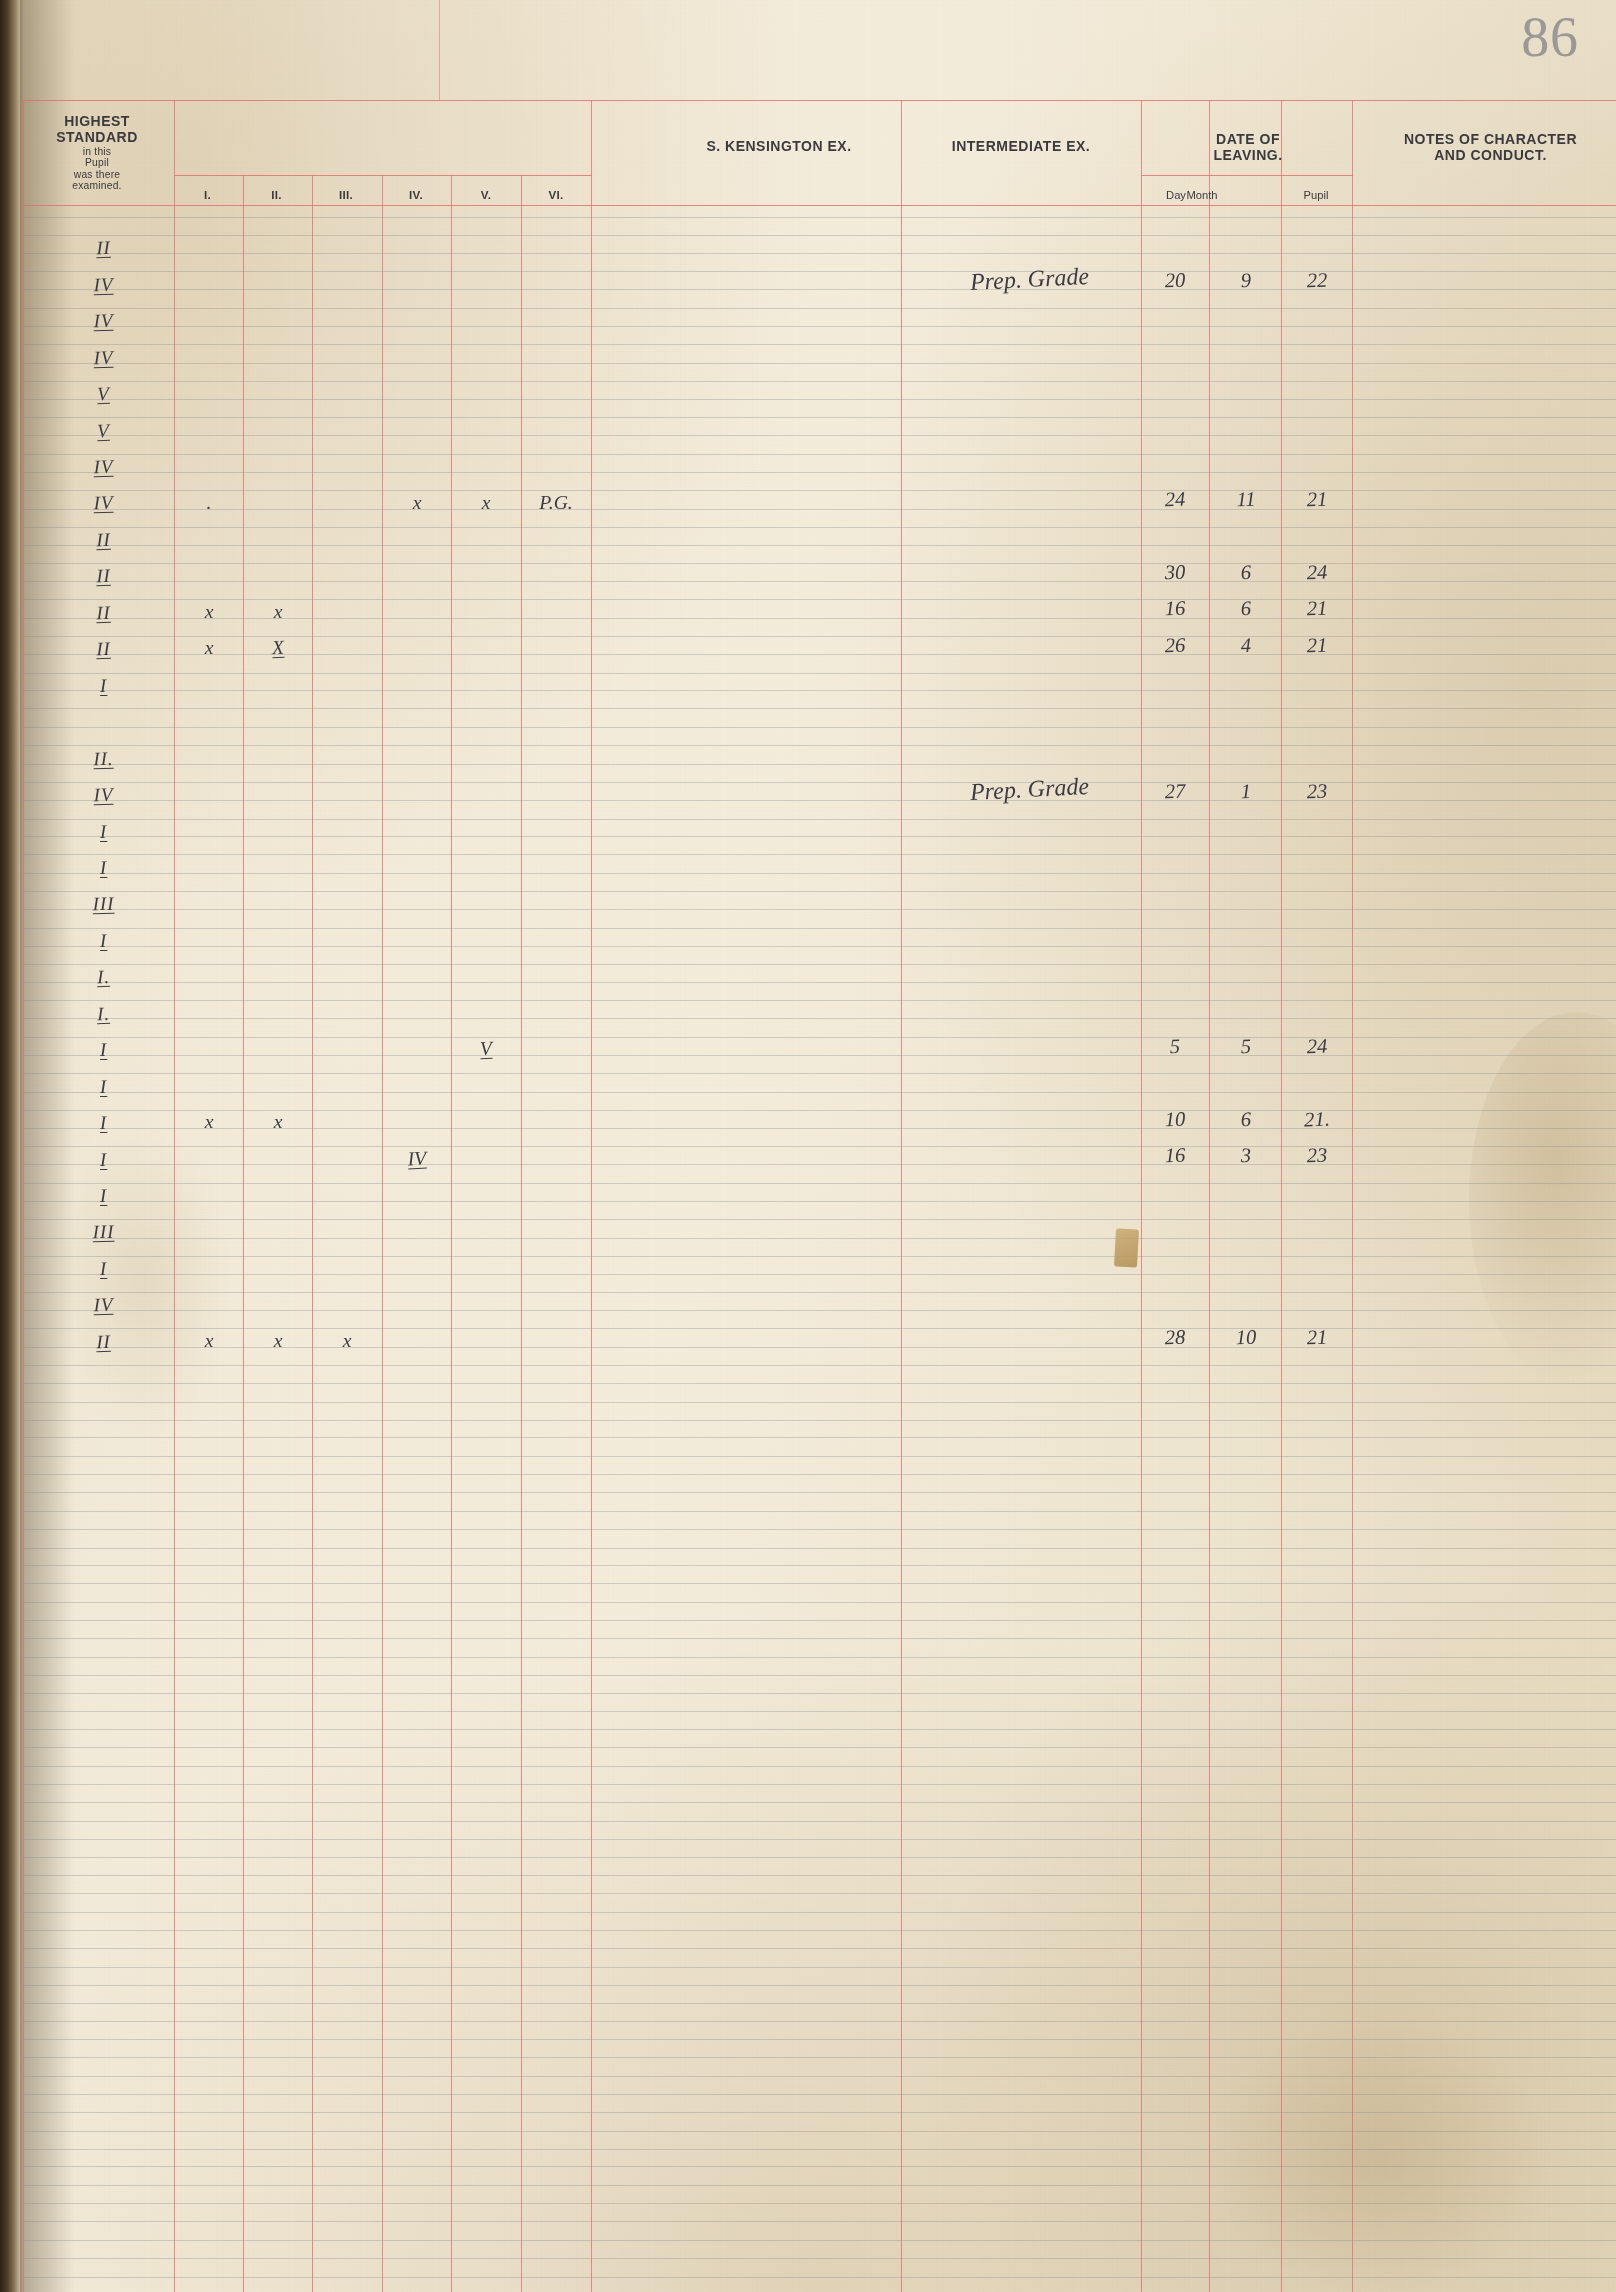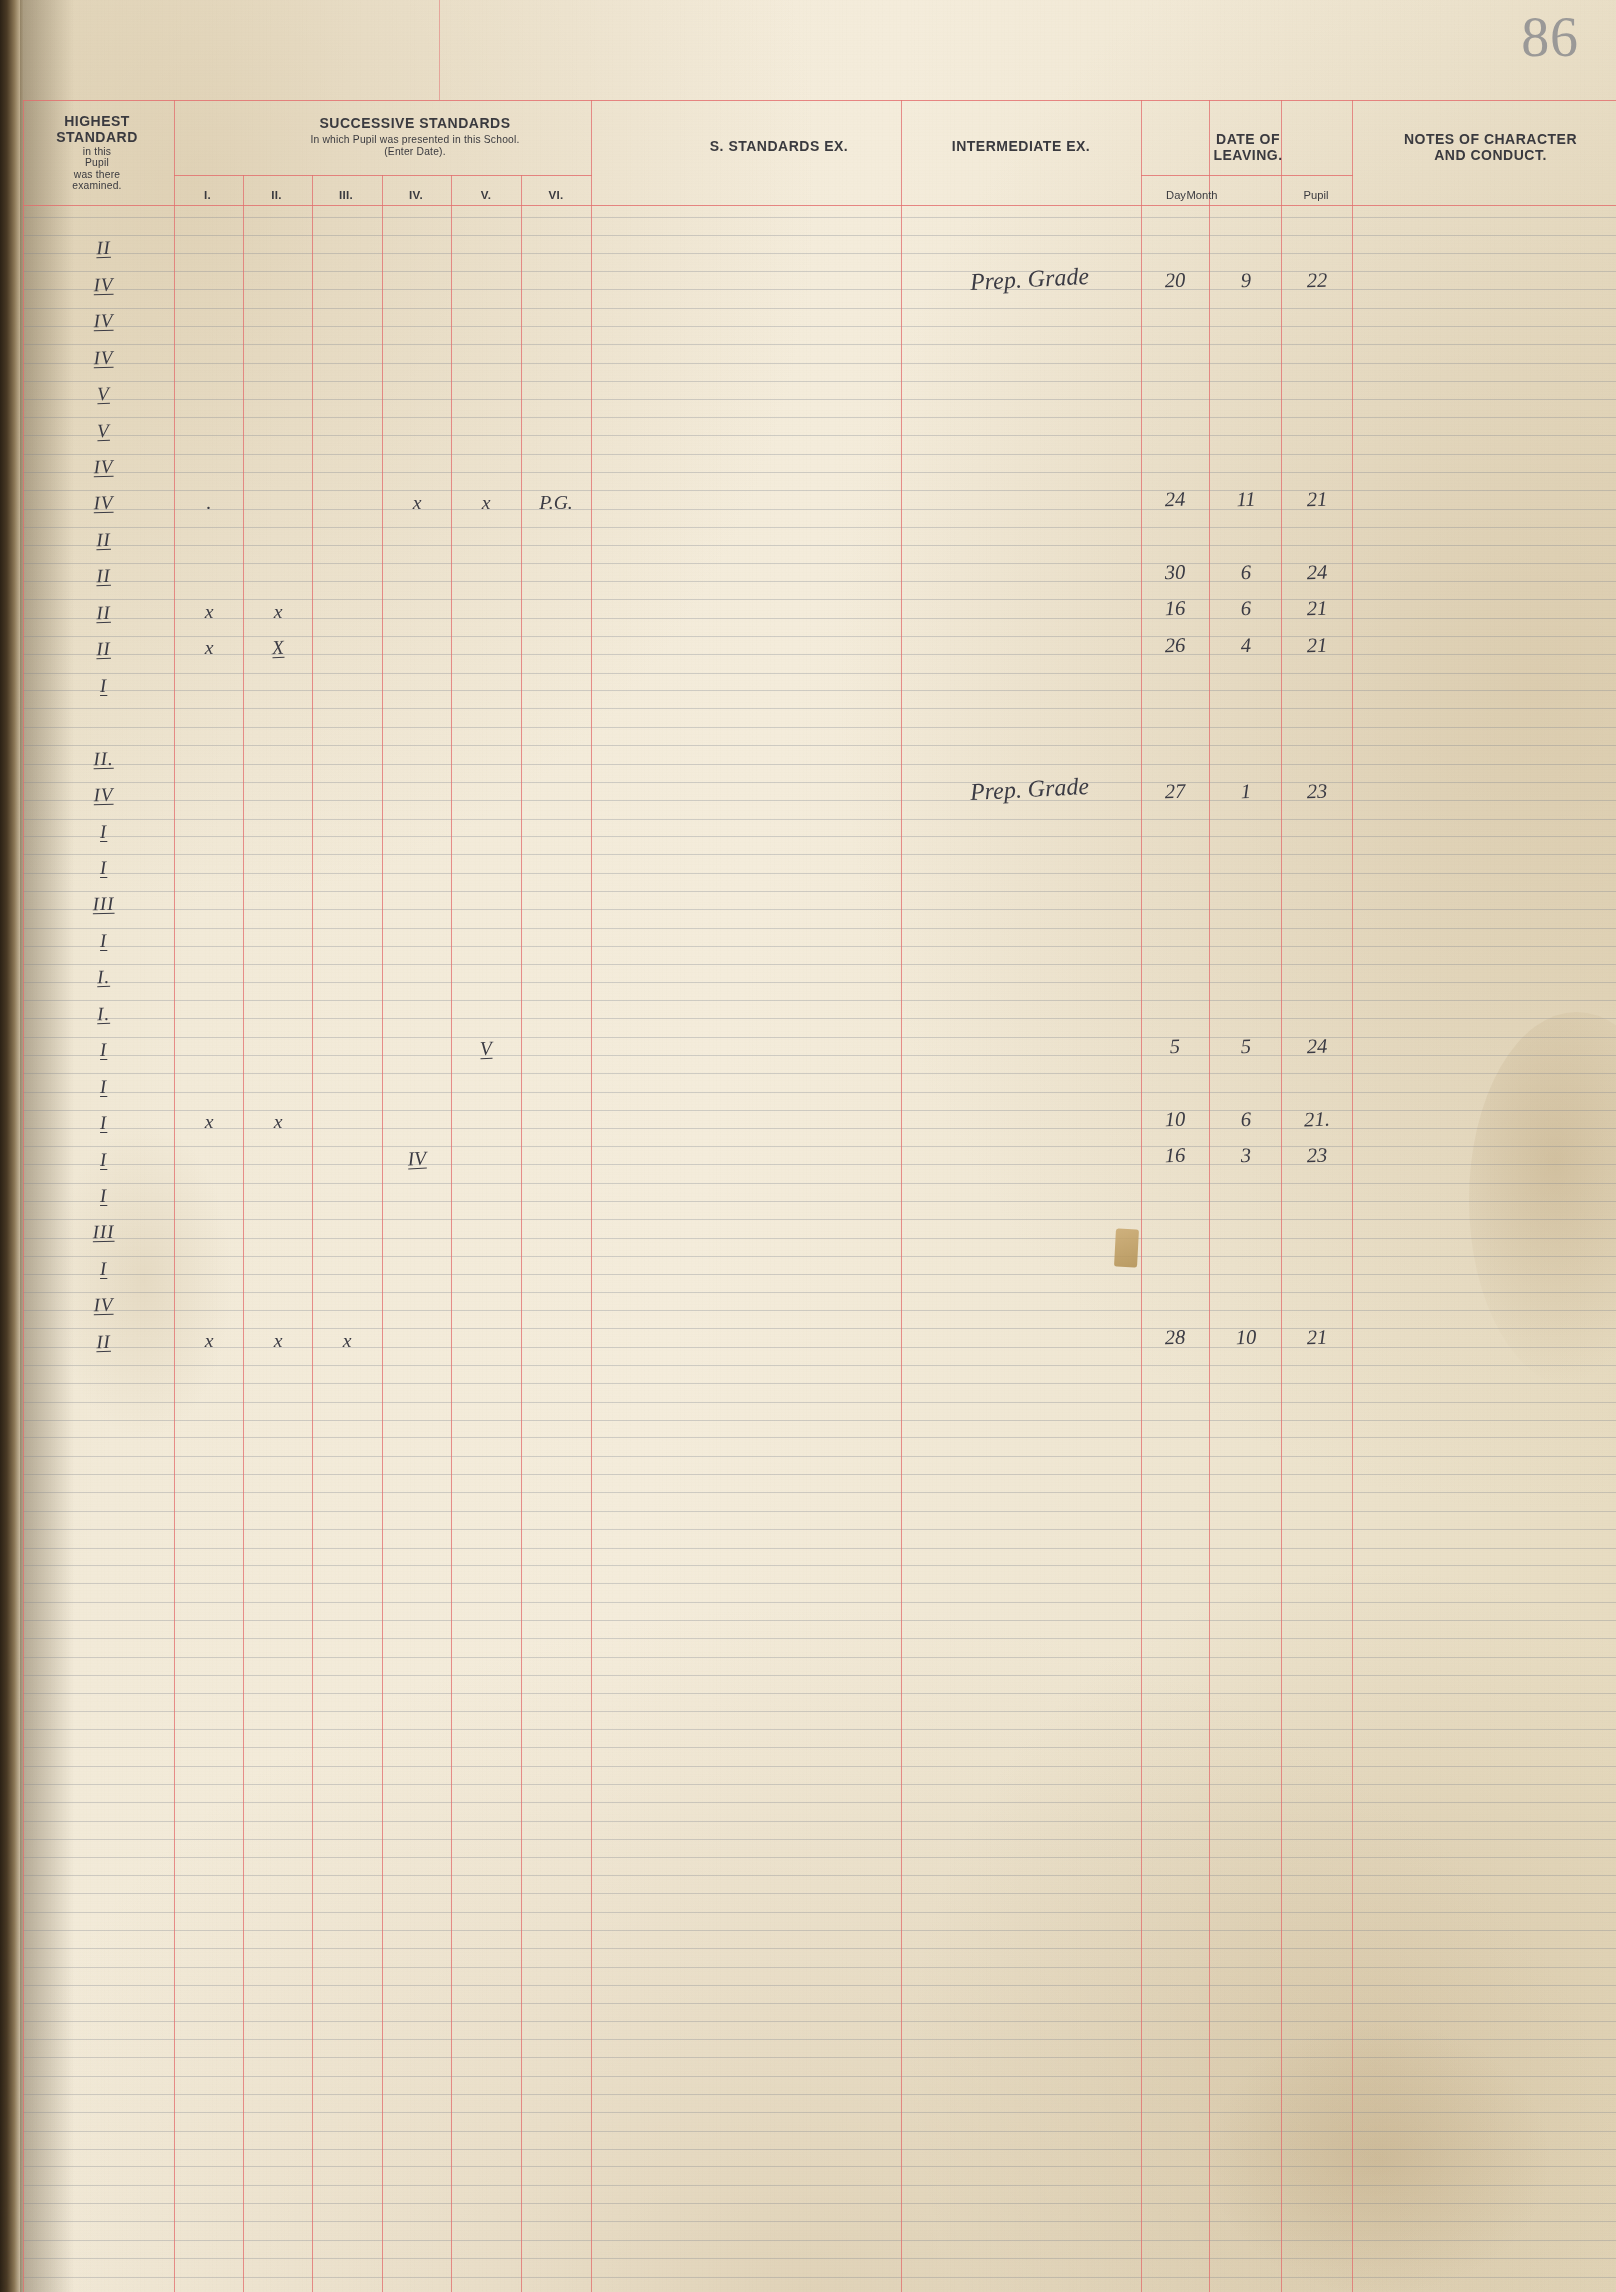--- a/index.html
+++ b/index.html
@@ -345,34 +345,29 @@
 
     <div class="hdr-cell hdr-main" style="left:0px;top:14.3px;width:148px;">
       <div>HIGHEST</div>
       <div>STANDARD</div>
       <div class="hdr-sub">in this</div>
       <div class="hdr-sub">Pupil</div>
       <div class="hdr-sub">was there</div>
       <div class="hdr-sub">examined.</div>
     </div>
 
-    <div class="hdr-cell hdr-main" style="left:150px;top:16px;width:484px;">
-      <div>SUCCESSIVE STANDARDS</div>
-      <div class="hdr-sub" style="margin-top:2.7px;">In which Pupil was presented in this School.</div>
-      <div class="hdr-sub">(Enter Date).</div>
-    </div>
 
     <div class="std-num" style="left:150px;width:69px;">I.</div>
     <div class="std-num" style="left:219px;width:69px;">II.</div>
     <div class="std-num" style="left:288px;width:70px;">III.</div>
     <div class="std-num" style="left:358px;width:70px;">IV.</div>
     <div class="std-num" style="left:428px;width:70px;">V.</div>
     <div class="std-num" style="left:498px;width:70px;">VI.</div>
 
-    <div class="hdr-cell hdr-main" style="left:638px;top:39px;width:236px;">S. STANDARDS EX.</div>
+    <div class="hdr-cell hdr-main" style="left:638px;top:39px;width:236px;">S. KENSINGTON EX.</div>
 
     <div class="hdr-cell hdr-main" style="left:878px;top:39px;width:240px;">INTERMEDIATE EX.</div>
 
     <div class="hdr-cell hdr-main" style="left:1121px;top:32px;width:208px;">
       <div>DATE OF</div>
       <div>LEAVING.</div>
     </div>
     <div class="dmy" style="left:1121px;width:64px;">Day</div>
     <div class="dmy" style="left:1143px;width:72px;">Month</div>
     <div class="dmy" style="left:1257px;width:72px;">Pupil</div>

